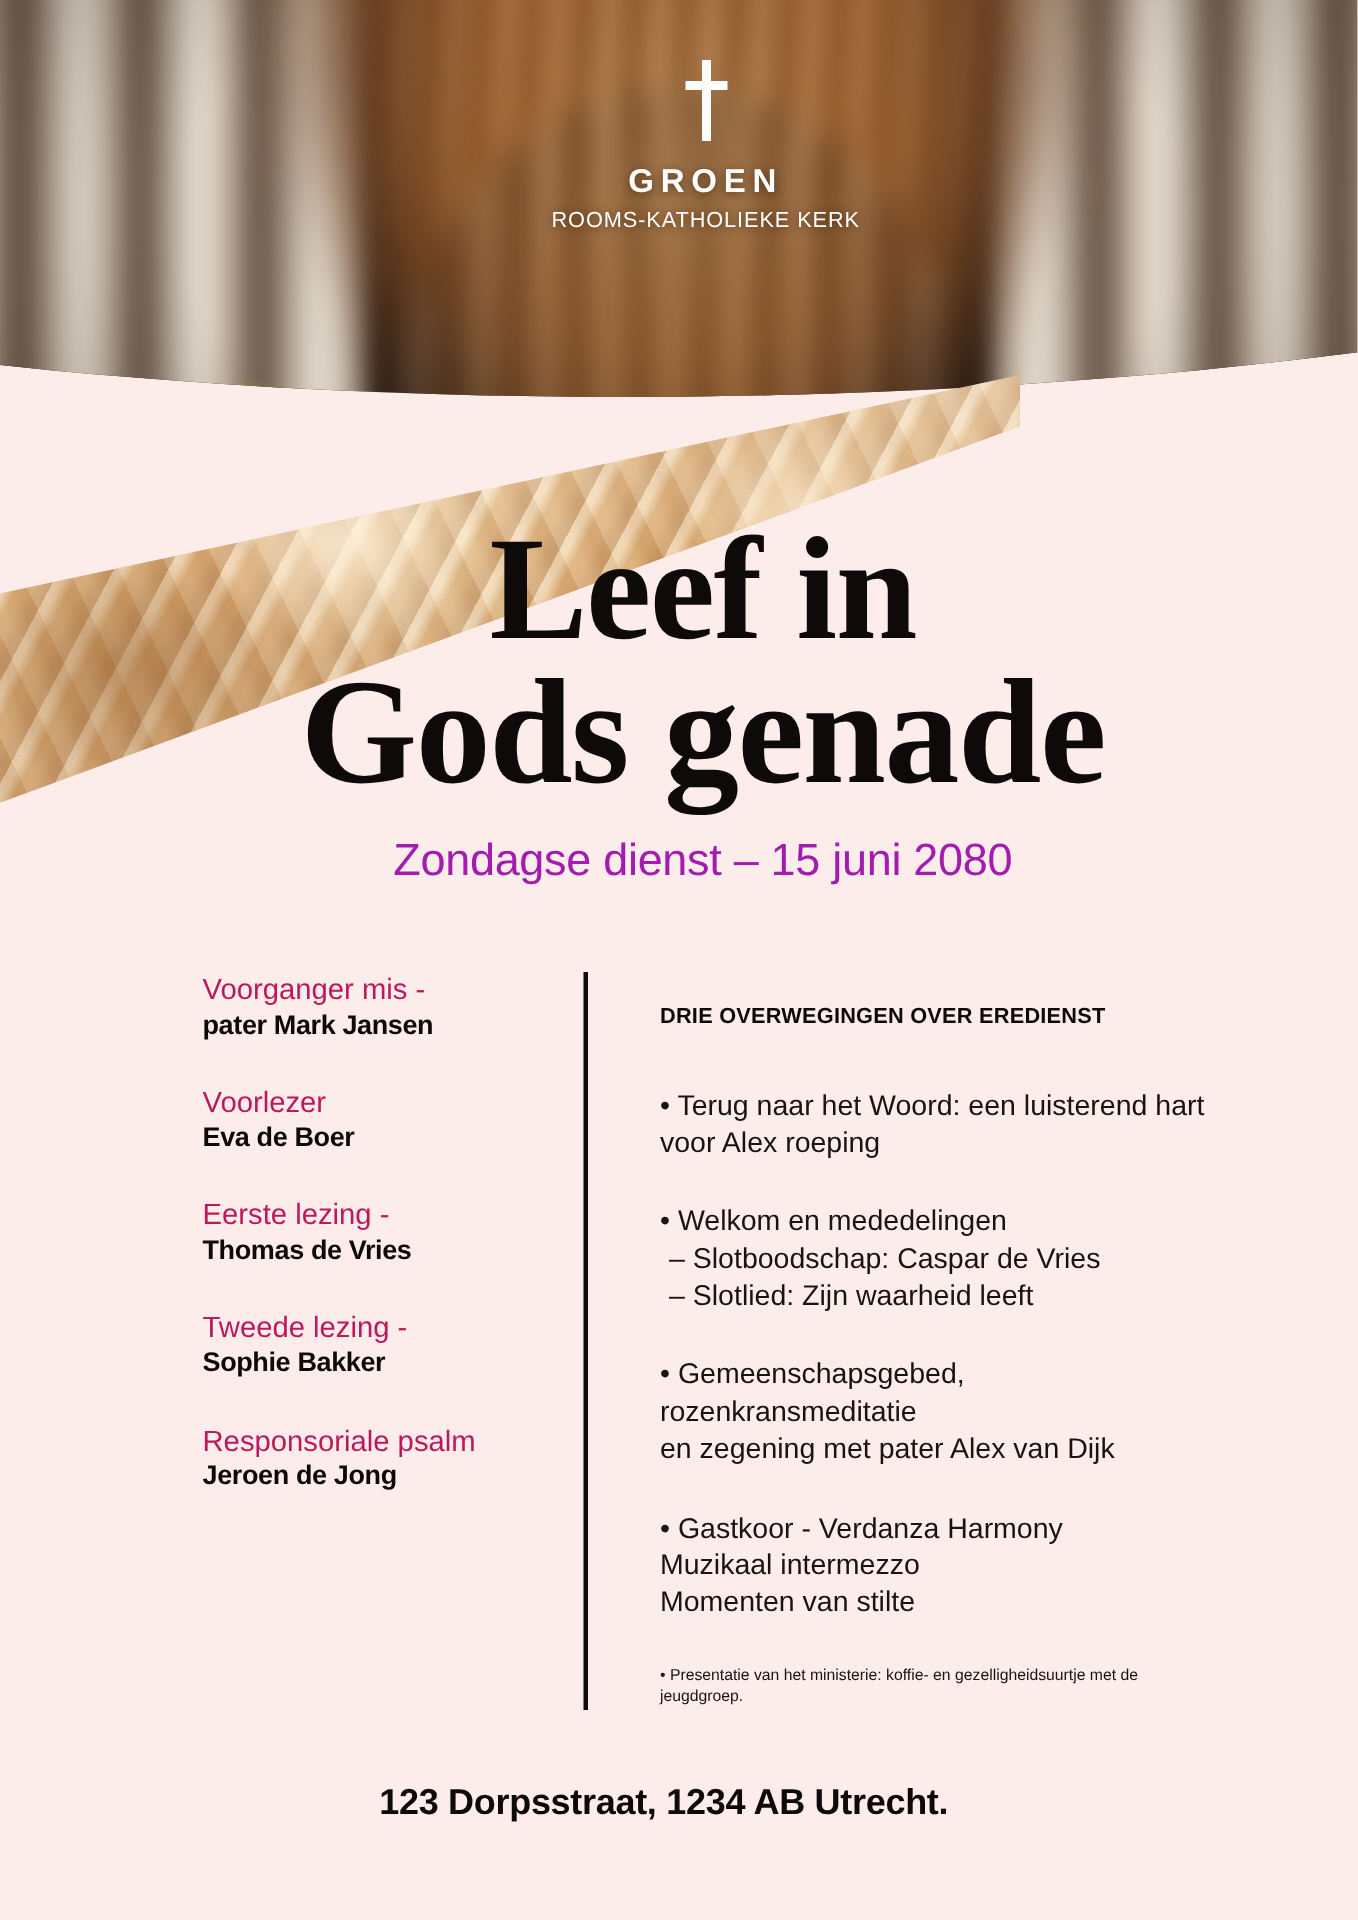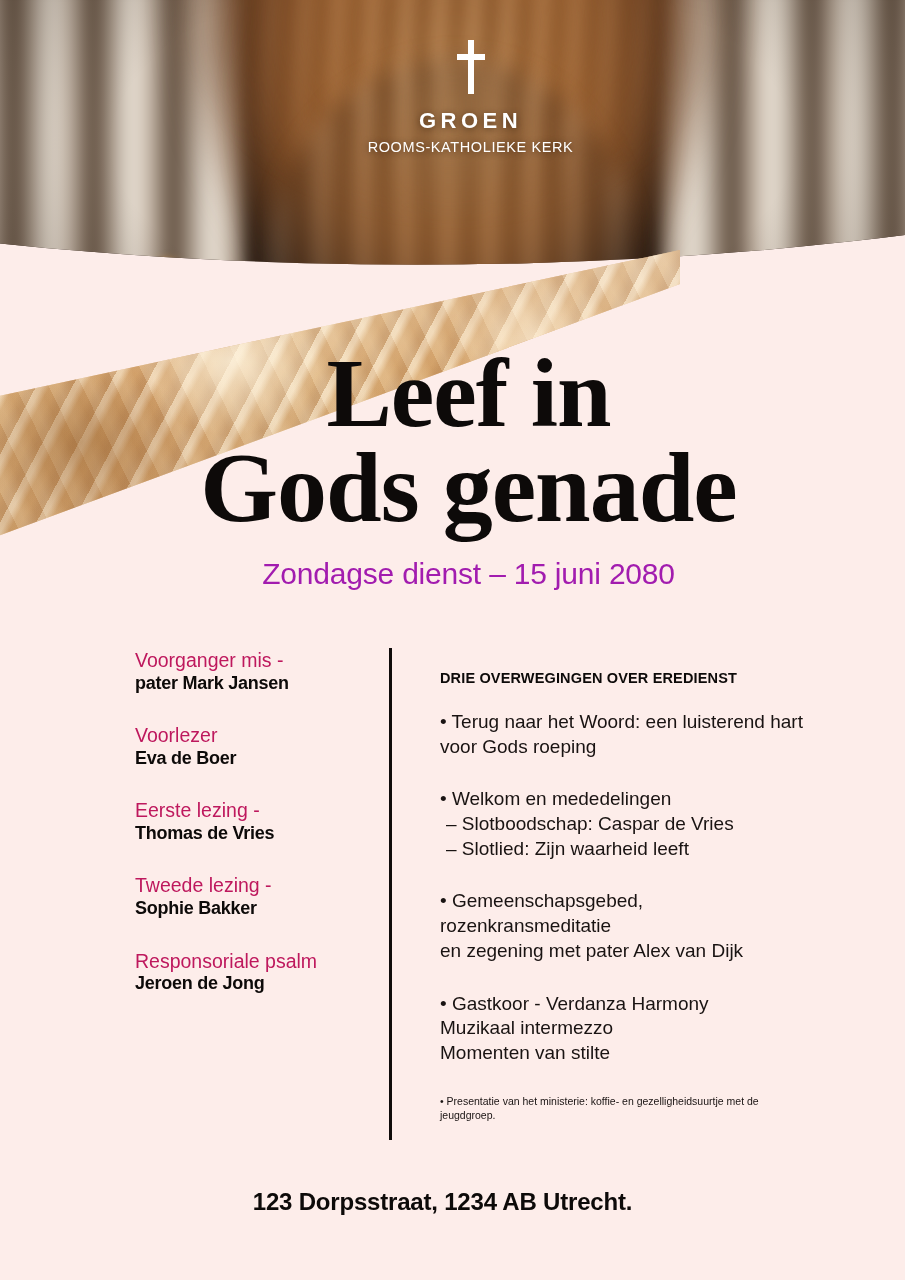--- a/index.html
+++ b/index.html
@@ -185,21 +185,21 @@
   .roster-role {
     font-size:19.5px; font-weight:400; line-height:1.26; color:#be185d;
   }
   .roster-name {
     font-size:18px; font-weight:700; line-height:1.2; color:#0d0a09;
     letter-spacing:-.25px;
   }
 
   .notes-heading {
     font-size:14.5px; font-weight:700; letter-spacing:.15px;
-    color:#0d0a09; margin-bottom:24px;
+    color:#0d0a09; margin-bottom:40px;
   }
   .note-block { margin-bottom:28px; }
   .note-line {
     font-size:19px; line-height:1.30; color:#191312;
   }
   .note-line.indent { padding-left:6px; }
   .fineprint {
     margin-top:8px;
     font-size:10.5px; line-height:1.4; color:#191312;
   }
@@ -277,21 +277,21 @@
       <div class="roster-role">Responsoriale psalm</div>
       <div class="roster-name">Jeroen de Jong</div>
     </div>
   </div>
 
   <div class="col-right">
     <div class="notes-heading">DRIE OVERWEGINGEN OVER EREDIENST</div>
 
     <div class="note-block">
       <div class="note-line">• Terug naar het Woord: een luisterend hart</div>
-      <div class="note-line">voor Gods roeping</div>
+      <div class="note-line">voor Alex roeping</div>
     </div>
 
     <div class="note-block">
       <div class="note-line">• Welkom en mededelingen</div>
       <div class="note-line indent"> – Slotboodschap: Caspar de Vries</div>
       <div class="note-line indent"> – Slotlied: Zijn waarheid leeft</div>
     </div>
 
     <div class="note-block">
       <div class="note-line">• Gemeenschapsgebed,</div>

